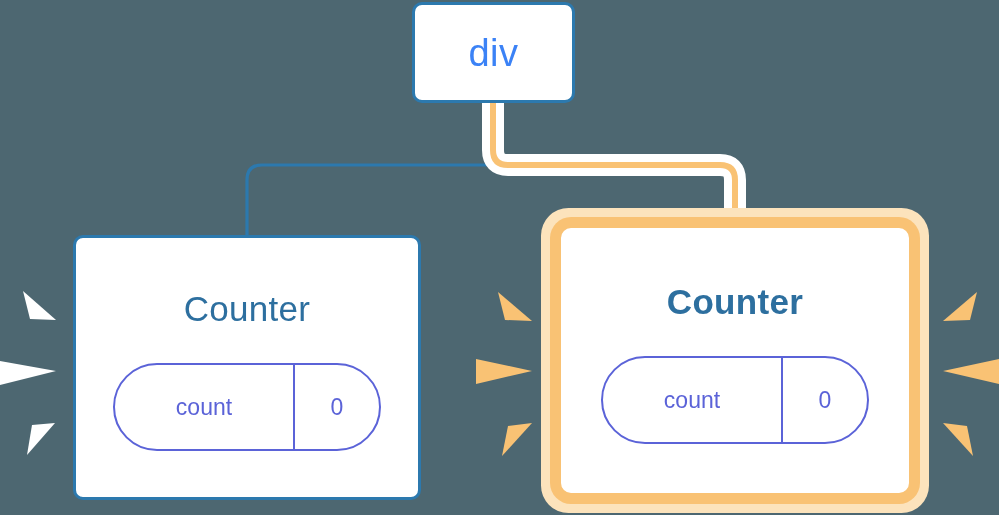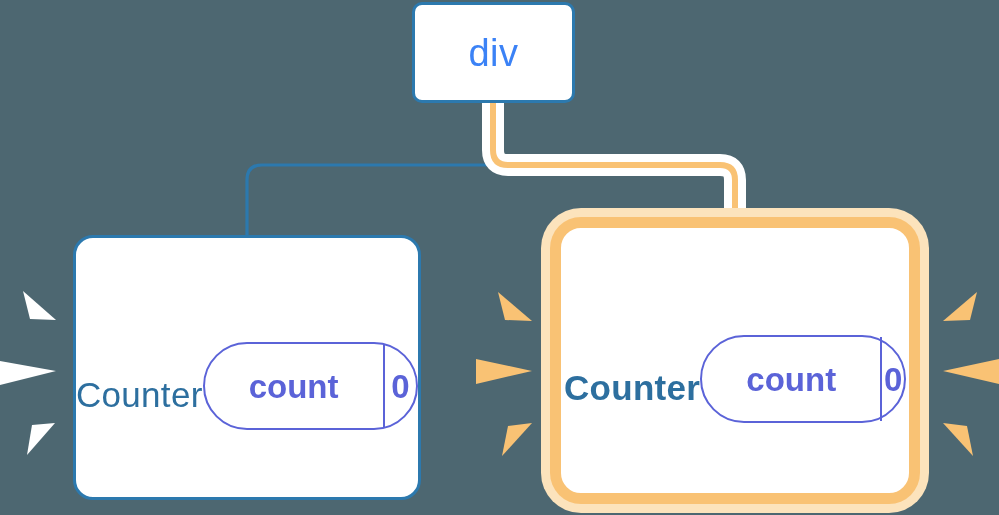--- a/index.html
+++ b/index.html
@@ -27,22 +27,22 @@
     border:3px solid #2c79ae;
     border-radius:10px;
     display:flex;align-items:center;justify-content:center;
   }
   .node-div .node-title{
     color:#3b82f6;font-size:38px;line-height:1;font-weight:400;
     letter-spacing:.5px;
   }
 
   .node-counter{
-    border-radius:20px;
-    display:flex;flex-direction:row;align-items:center;
+    border-radius:10px;
+    display:flex;flex-direction:column;align-items:center;
   }
   .node-left{
     left:73px;top:235px;width:348px;height:265px;
     border:3px solid #2c79ae;
   }
   .node-right{
     left:561px;top:228px;width:348px;height:265px;
     border:3px solid #ffffff;
     box-shadow:0 0 0 11px #f9c274, 0 0 0 20px #fce3bc;
   }
@@ -63,21 +63,21 @@
     margin-top:37px;
     width:268px;height:88px;
     border:2px solid #5b63d8;
     border-radius:44px;
     display:flex;align-items:stretch;
     box-sizing:border-box;
   }
   .pill .cell{
     display:flex;align-items:center;justify-content:center;
     color:#5b63d8;
-    font-size:33px;line-height:1;font-weight:700;
+    font-size:23px;line-height:1;font-weight:400;
   }
   .pill .cell-key{flex:0 0 178px;}
   .pill .cell-val{flex:1;border-left:2px solid #5b63d8;}
 
   
   .burst{position:absolute;z-index:4;width:70px;height:180px;}
   .burst svg{display:block;overflow:visible;}
 </style>
 </head>
 <body>

